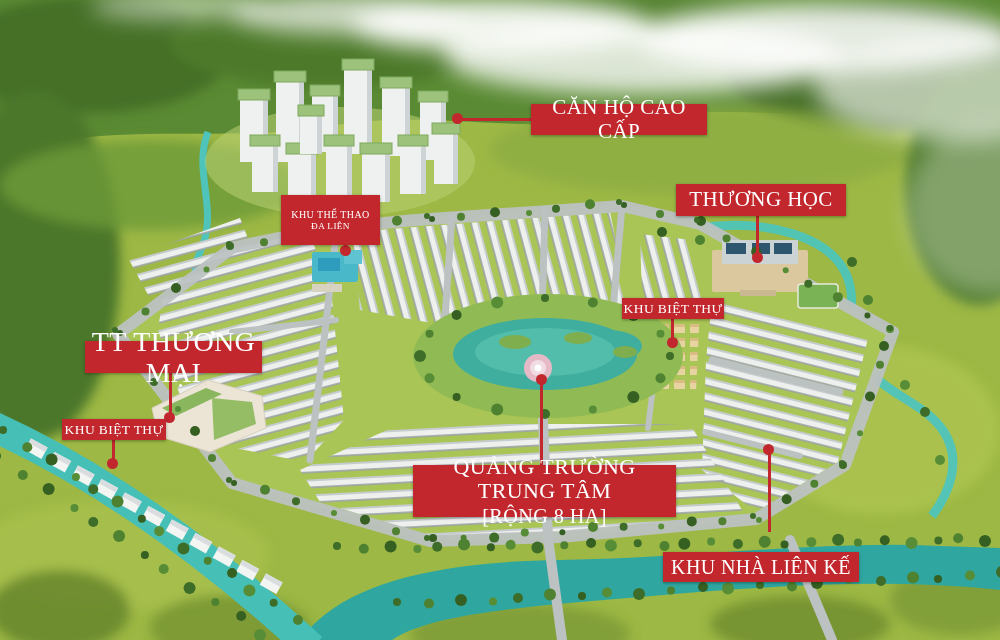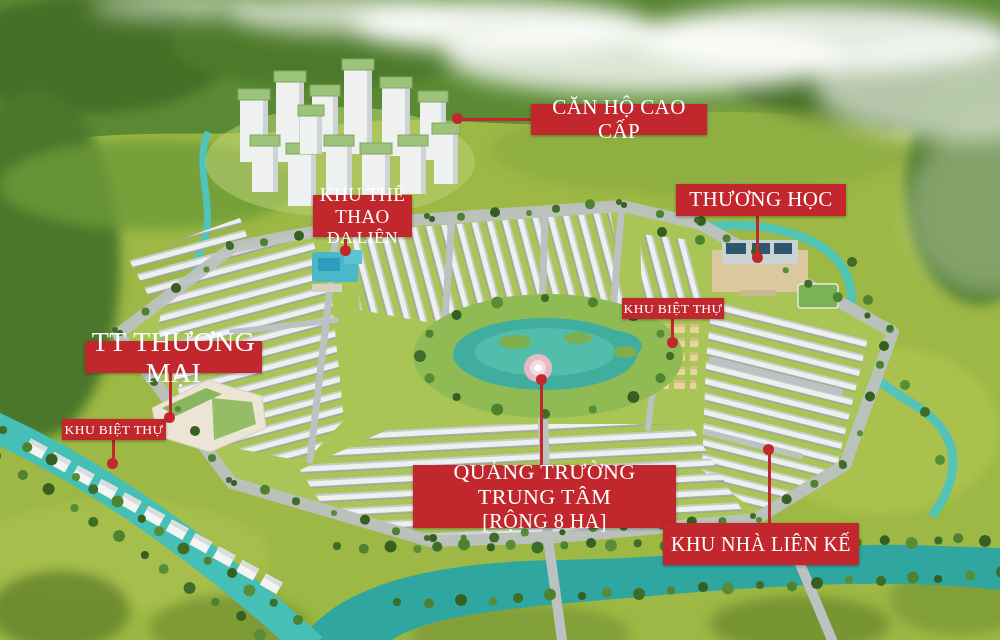--- a/index.html
+++ b/index.html
@@ -10,26 +10,26 @@
     position:absolute;background:#c1272d;color:#fff;
     display:flex;flex-direction:column;align-items:center;justify-content:center;
     text-align:center;line-height:1.12;letter-spacing:.4px;
     box-shadow:0 1px 3px rgba(0,0,0,.35);z-index:5;
   }
   .callout .l2{font-size:.92em;margin-top:1px;}
   .connector{position:absolute;background:#c1272d;z-index:4;}
   .dot{position:absolute;width:11px;height:11px;border-radius:50%;background:#c1272d;z-index:4;}
   #cl-apartments{left:531px;top:104px;width:176px;height:31px;font-size:21px;}
   #cl-school{left:676px;top:184px;width:170px;height:32px;font-size:21px;}
-  #cl-sports{left:313px;top:195px;width:99px;height:42px;font-size:19px;}
+  #cl-sports{left:281px;top:195px;width:99px;height:50px;font-size:10px;}
   #cl-villa-right{left:622px;top:298px;width:102px;height:21px;font-size:13.5px;}
   #cl-commercial{left:85px;top:341px;width:177px;height:32px;font-size:28px;}
   #cl-villa-left{left:62px;top:419px;width:104px;height:21px;font-size:13.5px;}
-  #cl-square{left:413px;top:465px;width:263px;height:63px;font-size:22px;}
-  #cl-townhouses{left:663px;top:523px;width:196px;height:42px;font-size:20px;}
+  #cl-square{left:413px;top:465px;width:263px;height:52px;font-size:22px;}
+  #cl-townhouses{left:663px;top:552px;width:196px;height:30px;font-size:20px;}
   #cn-apartments{left:458px;top:118px;width:74px;height:3px;}
   #cn-school{left:756px;top:215px;width:3px;height:43px;}
   #cn-sports{left:344px;top:239px;width:3px;height:13px;}
   #cn-villa-right{left:671px;top:318px;width:3px;height:25px;}
   #cn-commercial{left:169px;top:372px;width:3px;height:46px;}
   #cn-villa-left{left:112px;top:439px;width:3px;height:25px;}
   #cn-square{left:540px;top:383px;width:3px;height:83px;}
   #cn-townhouses{left:768px;top:453px;width:3px;height:79px;}
   #dt-apartments{left:452px;top:113px;}
   #dt-school{left:752px;top:252px;}

